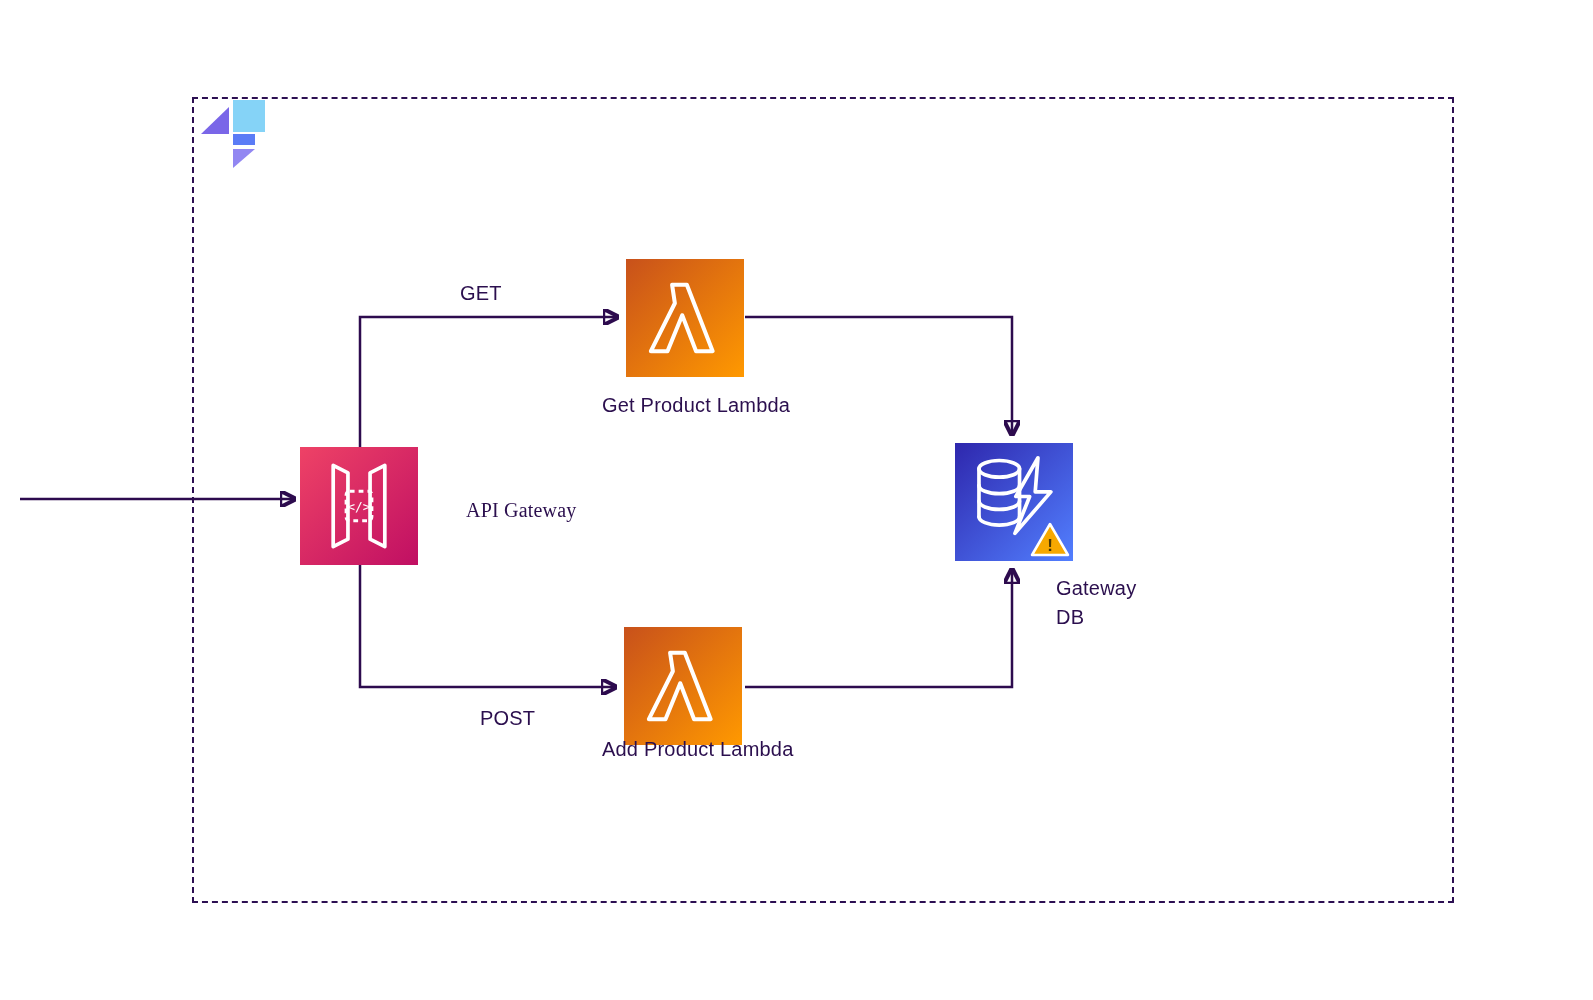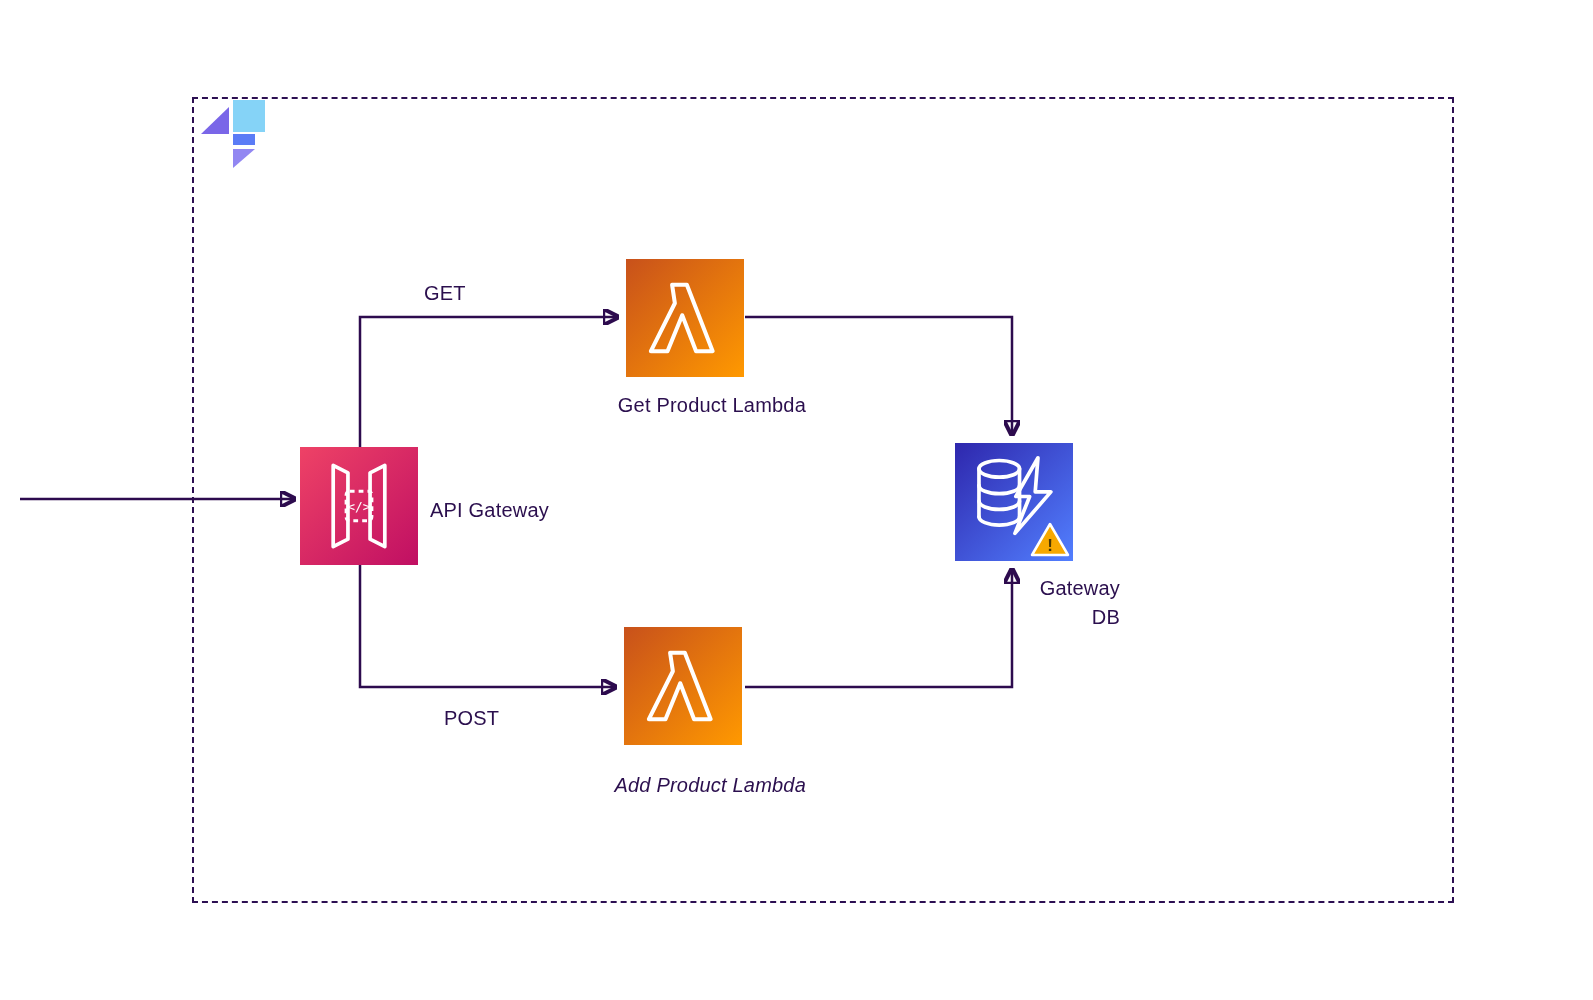--- a/index.html
+++ b/index.html
@@ -20,27 +20,28 @@
   #api-node{left:300px;top:447px;background:linear-gradient(135deg,#ee4266 0%,#c00f63 100%);}
   #get-lambda-node{left:626px;top:259px;background:linear-gradient(135deg,#c8511b 0%,#ff9900 100%);}
   #add-lambda-node{left:624px;top:627px;background:linear-gradient(135deg,#c8511b 0%,#ff9900 100%);}
   #db-node{left:955px;top:443px;background:linear-gradient(135deg,#2e27ad 0%,#527fff 100%);}
   .warning{
     position:absolute;right:2px;bottom:2px;width:42px;height:38px;
   }
   .label{
     position:absolute;color:#2b0f4e;font-size:20px;line-height:26px;
     letter-spacing:0.2px;
+    margin-left:36px;
   }
-  .label.center{text-align:right;}
+  .label.center{text-align:left;}
   #lbl-get{left:424px;top:280px;}
   #lbl-post{left:444px;top:705px;}
-  #lbl-api{left:430px;top:497px;}
+  #lbl-api{left:430px;top:497px;font-family:Liberation Serif, serif;}
   #lbl-get-lambda{left:566px;top:392px;width:240px;}
-  #lbl-add-lambda{left:566px;top:772px;width:240px;font-style:italic;}
+  #lbl-add-lambda{left:566px;top:736px;width:240px;}
   #lbl-db{left:1020px;top:574px;width:100px;line-height:29px;}
 </style>
 </head>
 <body>
 
 <div class="canvas">
 
   <div class="frame"></div>
 
   <svg class="logo" viewBox="0 0 70 72" aria-hidden="true">

